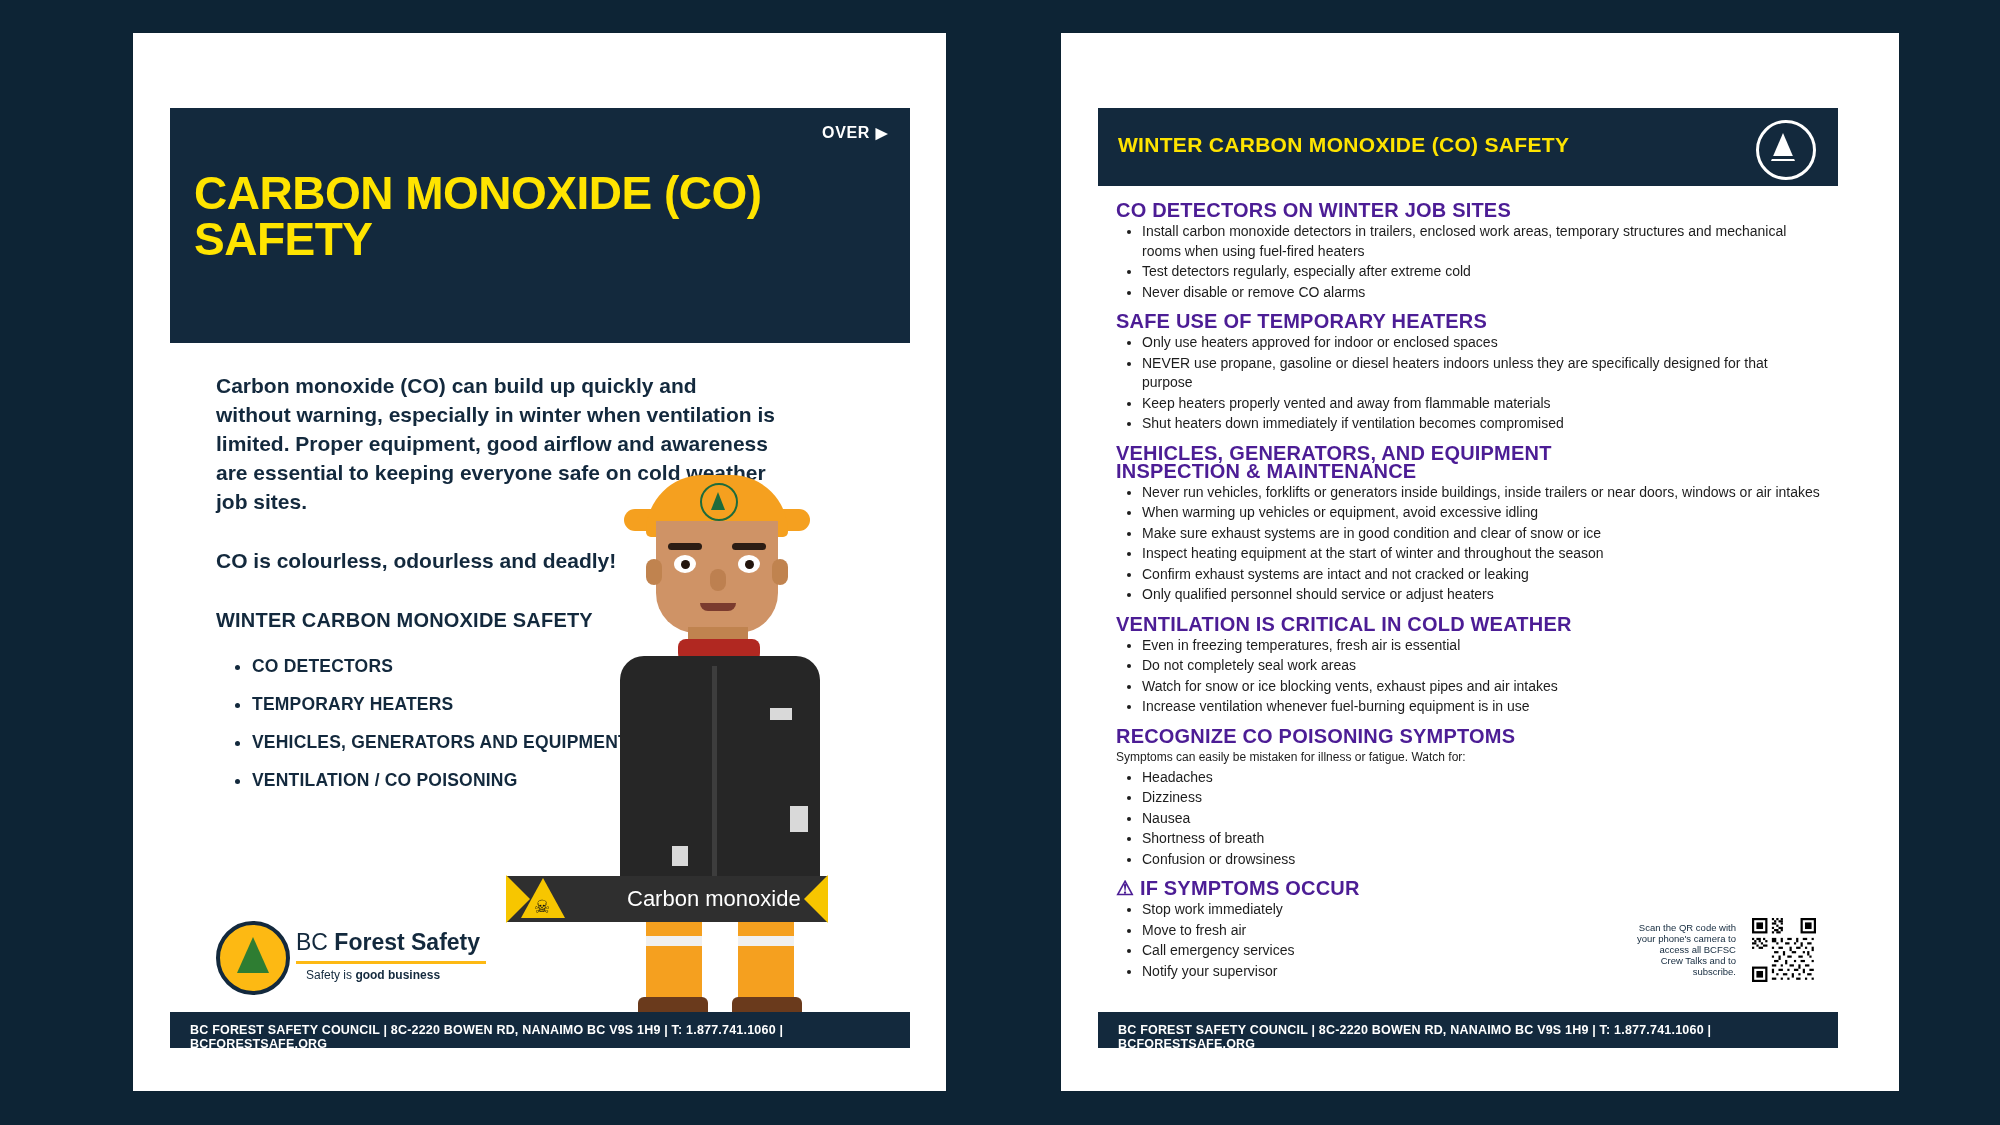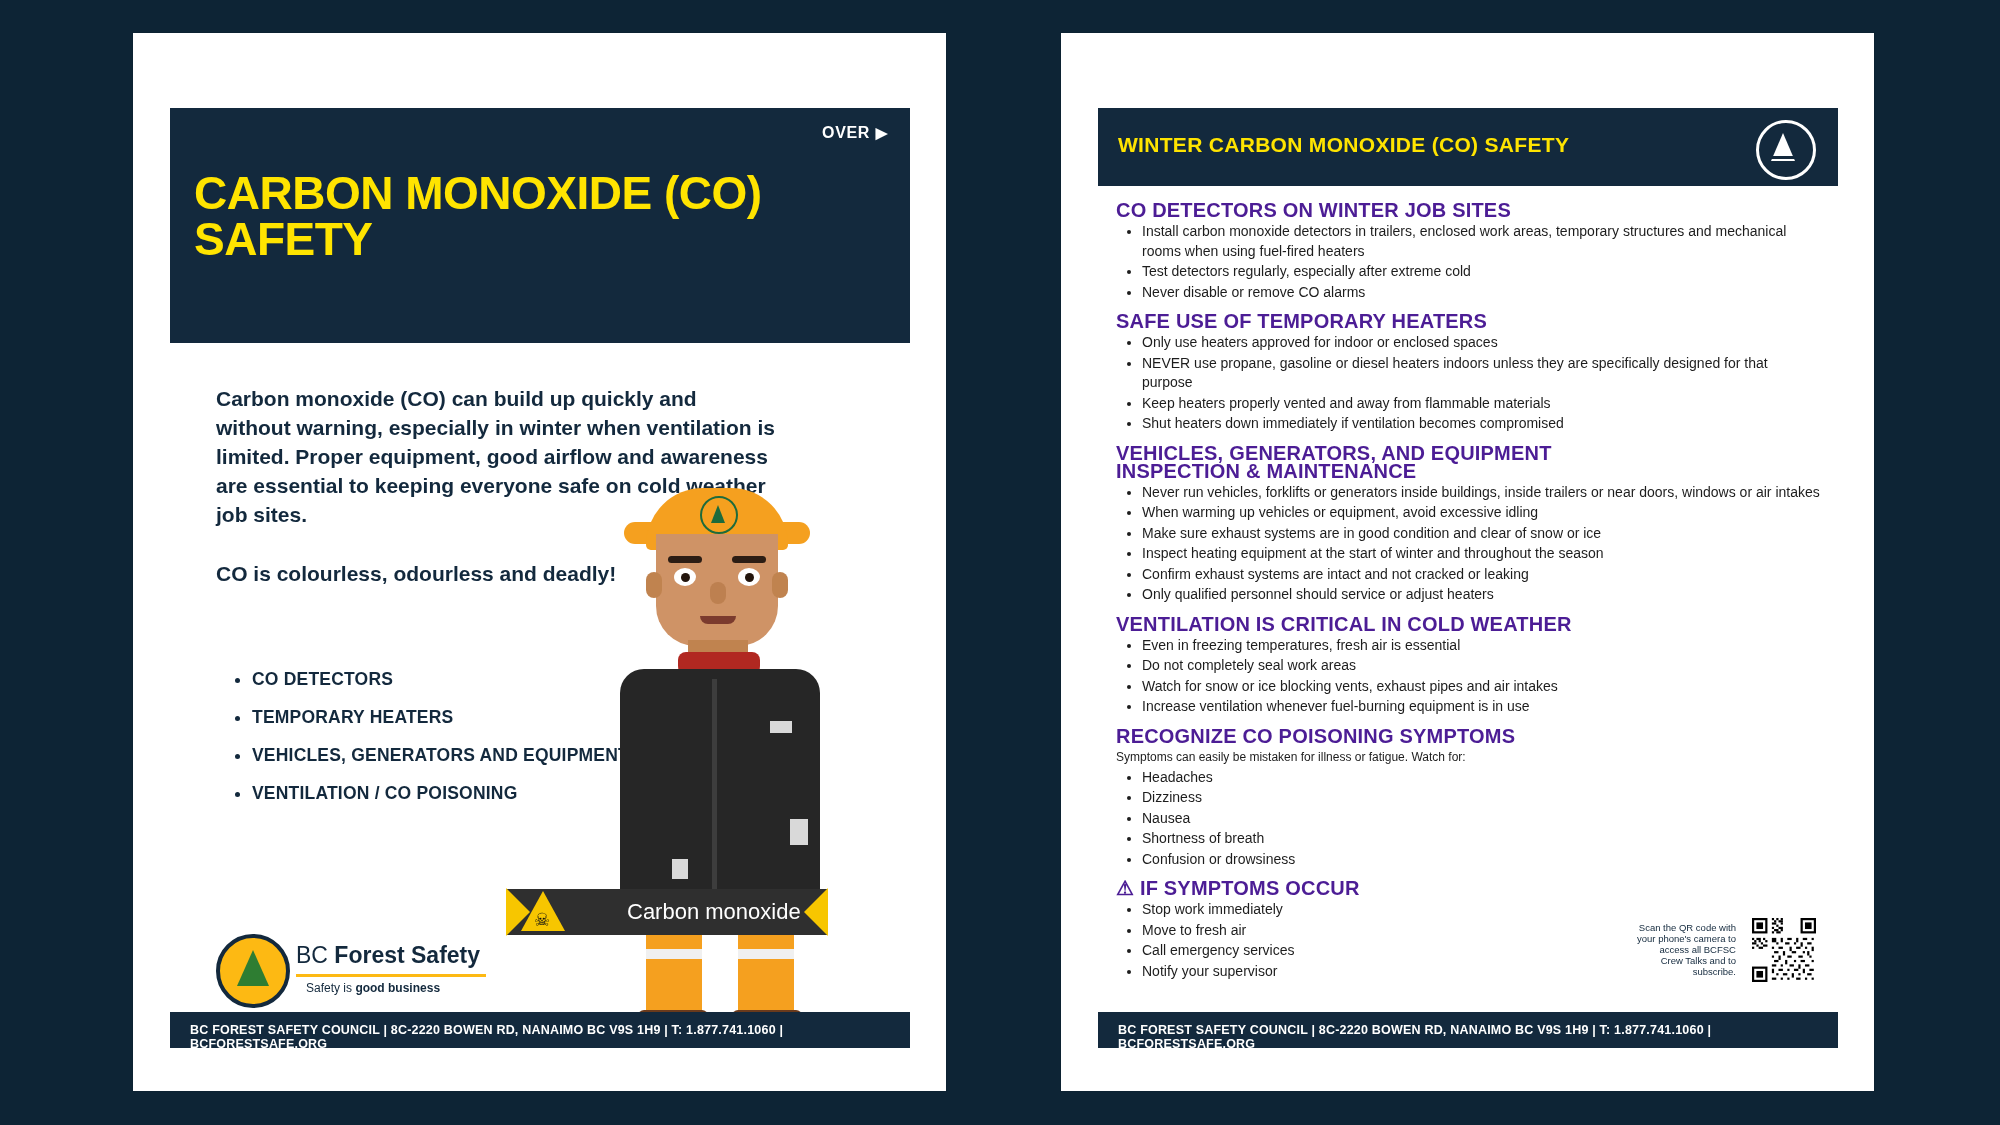--- a/index.html
+++ b/index.html
@@ -9,42 +9,42 @@
     font-family:"Liberation Sans", sans-serif;
     overflow:hidden;
   }
   .stage{position:relative;width:2000px;height:1125px;}
 
   
   .page{
     position:absolute;background:#ffffff;box-shadow:0 0 0 1px rgba(0,0,0,0.05);
   }
   #page-left{left:133px;top:33px;width:813px;height:1058px;}
-  #page-right{left:1061px;top:33px;width:813px;height:1058px;}
+  #page-right{left:1061px;top:33px;width:813px;height:1058px;padding-left:25px;}
 
   .sheet{position:absolute;left:37px;top:40px;width:740px;height:975px;background:#ffffff;}
 
   
   .l-header{
     position:absolute;left:0;top:35px;width:740px;height:235px;
     background:#13293d;
   }
   .over{
     position:absolute;right:22px;top:16px;color:#ffffff;
     font-size:16px;font-weight:bold;letter-spacing:.6px;
   }
   .over .tri{display:inline-block;margin-left:6px;color:#ffffff;font-size:15px;}
   .l-title{
     position:absolute;left:24px;top:62px;width:680px;
     color:#ffe400;font-size:46px;line-height:46px;font-weight:bold;
     letter-spacing:-0.5px;
   }
 
   .l-body{
-    position:absolute;left:22px;top:301px;width:700px;height:650px;background:#ffffff;
+    position:absolute;left:22px;top:288px;width:700px;height:650px;background:#ffffff;
   }
   .lead{
     position:absolute;left:24px;top:10px;width:560px;
     color:#13293d;font-size:21px;line-height:29px;font-weight:bold;
   }
   .lead2{
     position:absolute;left:24px;top:185px;width:560px;
     color:#13293d;font-size:21px;line-height:29px;font-weight:bold;
   }
   .sub-head{
@@ -201,20 +201,21 @@
       <div class="l-header">
         <div class="over">
           <span>OVER</span><span class="tri">▶</span>
         </div>
         <div class="l-title">CARBON MONOXIDE (CO) SAFETY</div>
       </div>
 
       <div class="l-body">
         <div class="lead">Carbon monoxide (CO) can build up quickly and without warning, especially in winter when ventilation is limited. Proper equipment, good airflow and awareness are essential to keeping everyone safe on cold weather job sites.</div>
         <div class="lead2">CO is colourless, odourless and deadly!</div>
+        <div class="sub-head">WINTER CARBON MONOXIDE SAFETY</div>
         <ul class="l-list">
           <li>CO DETECTORS</li>
           <li>TEMPORARY HEATERS</li>
           <li>VEHICLES, GENERATORS AND EQUIPMENT</li>
           <li>VENTILATION / CO POISONING</li>
         </ul>
 
         <div class="worker">
           <div class="helmet-brim"></div>
           <div class="helmet"></div>

